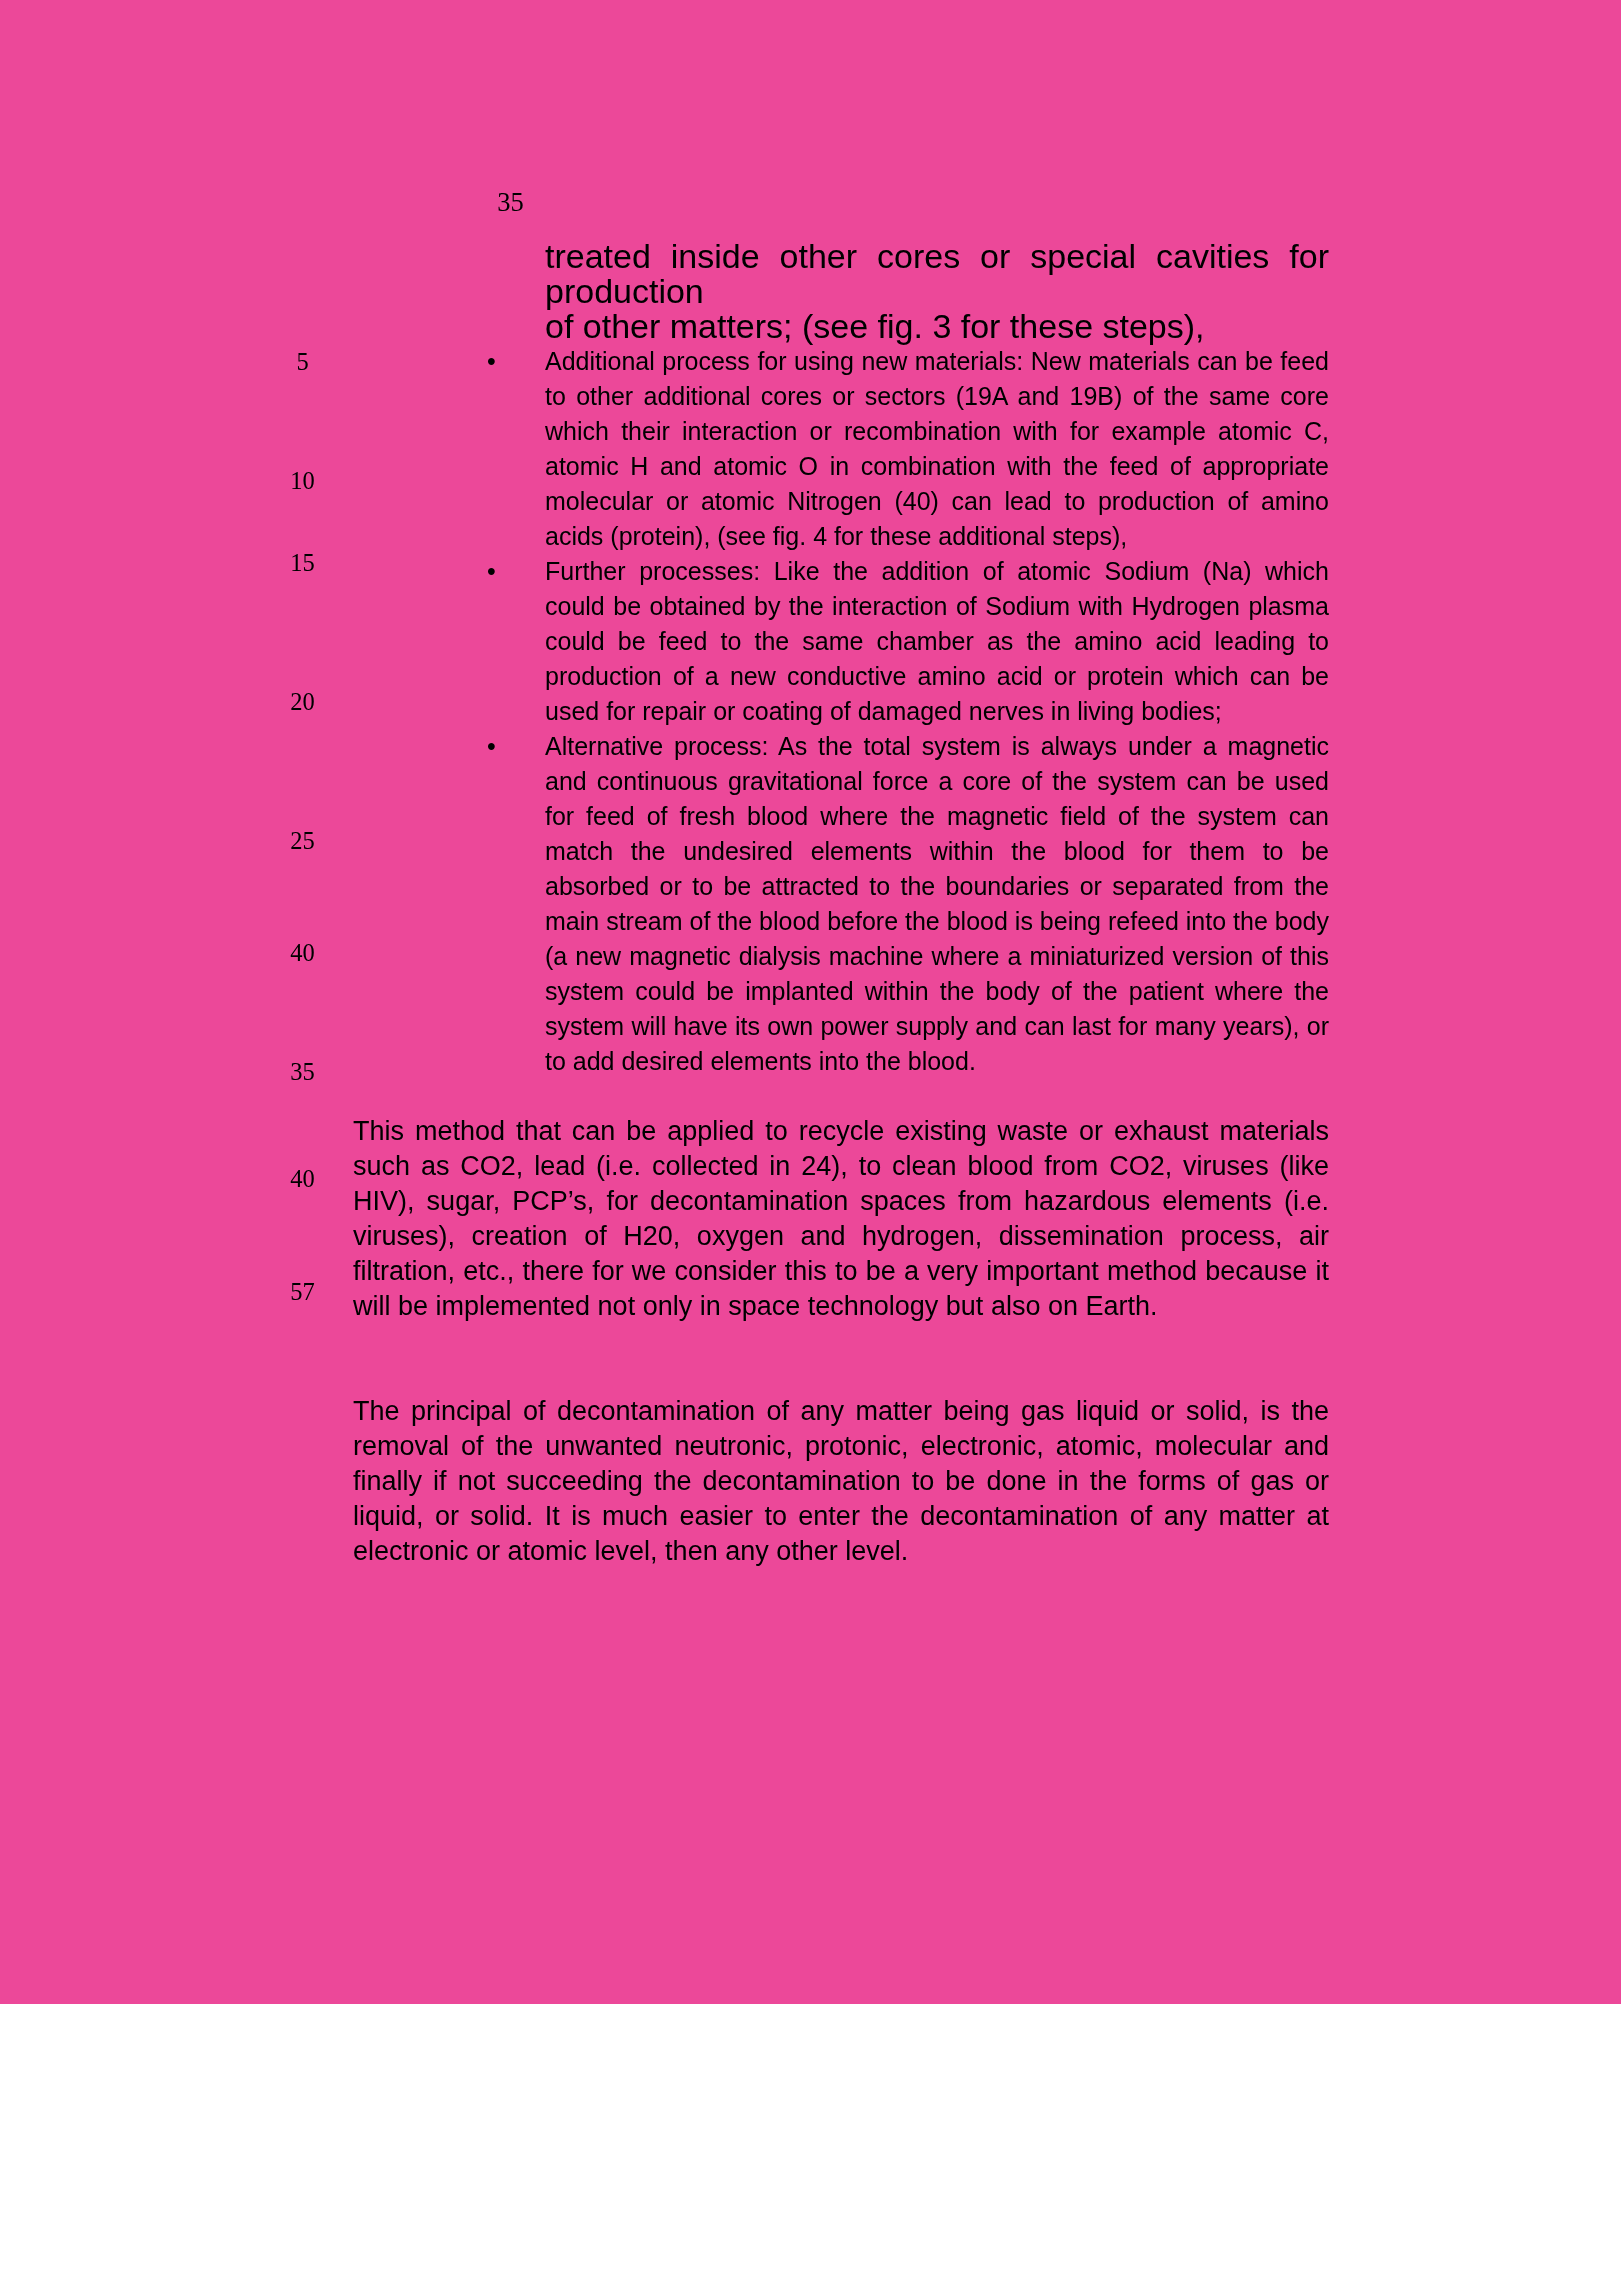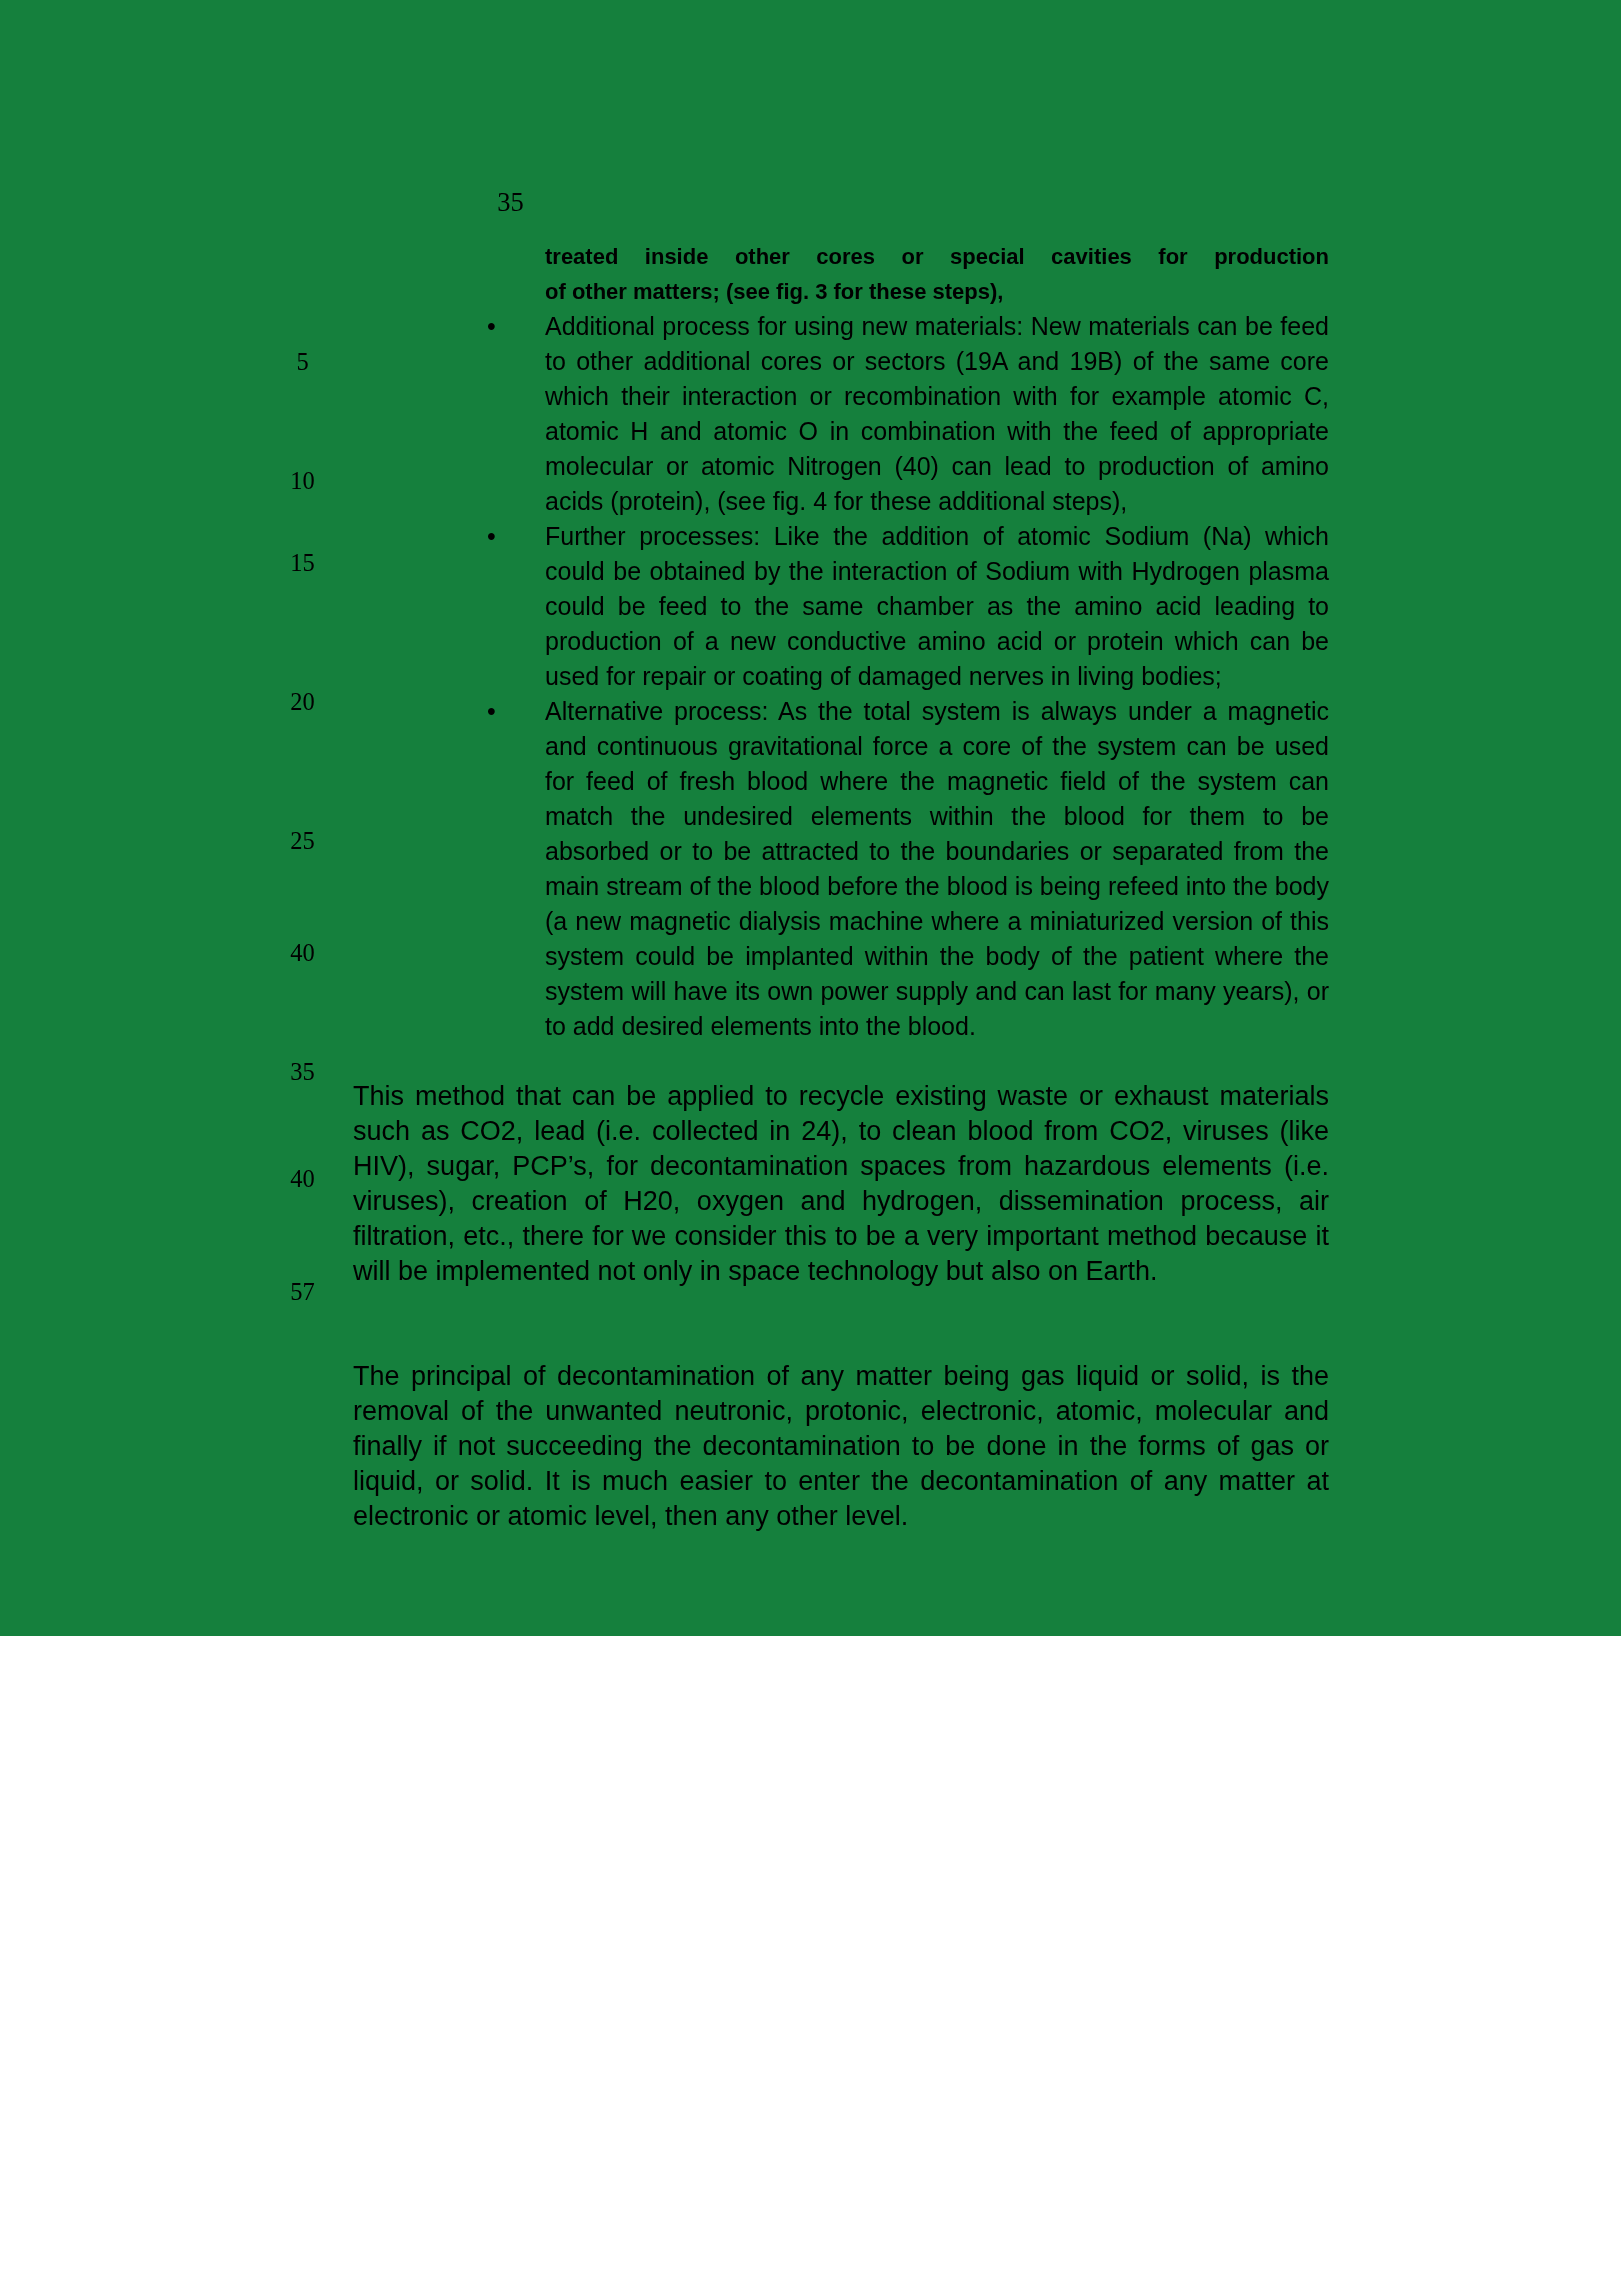--- a/index.html
+++ b/index.html
@@ -7,22 +7,22 @@
     padding: 0;
     background: #ffffff;
   }
   body {
     font-family: "Liberation Sans", sans-serif;
     color: #000000;
   }
   .page {
     position: relative;
     width: 1621px;
-    height: 1636px;
-    background: #15803d;
+    height: 2004px;
+    background: #ec4899;
     overflow: hidden;
   }
 
   
   .page-number {
     position: absolute;
     left: 0;
     top: 189px;
     width: 1021px;
     text-align: center;
@@ -73,25 +73,24 @@
   .spacer-para {
     height: 35px;
   }
 
   
   .bullet-block {
     margin: 0 0 0 0;
   }
   .cont-line {
     margin: 0 0 0 192px;
-    font-size: 22px;
+    font-size: 34px;
     line-height: 35px;
     text-align: justify;
     color: #000;
-    font-weight: bold;
   }
   .cont-line.ragged {
     text-align: left;
   }
   ul.bullets {
     list-style: none;
     margin: 0;
     padding: 0;
   }
   ul.bullets > li {

